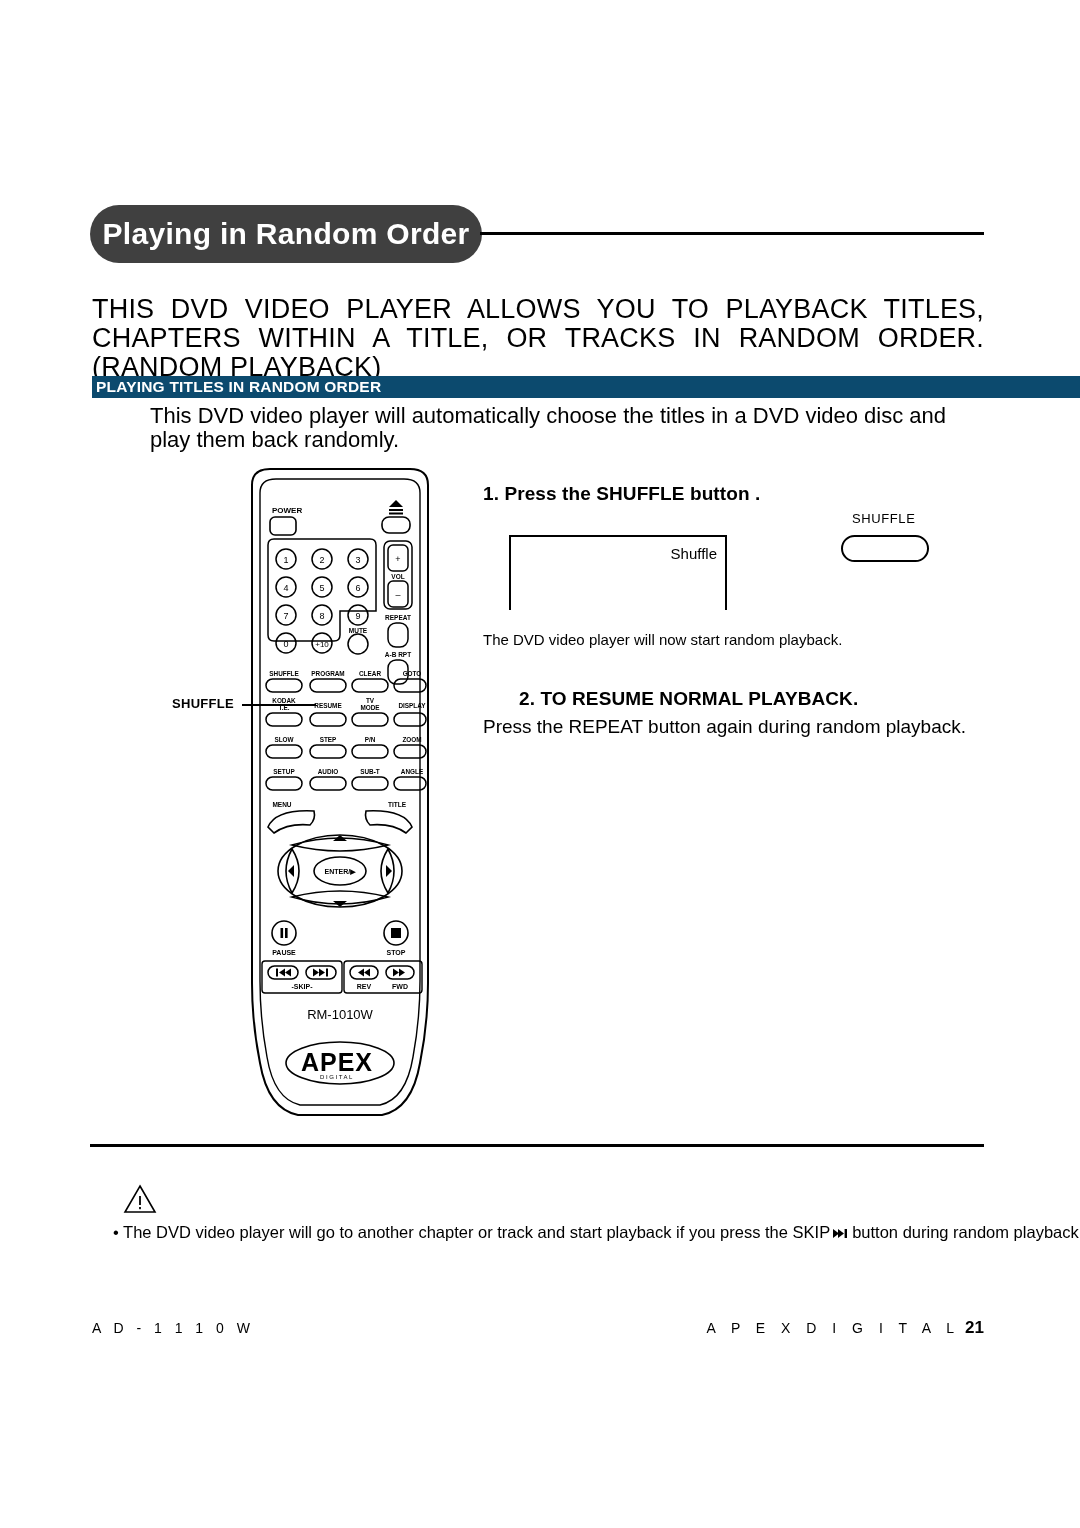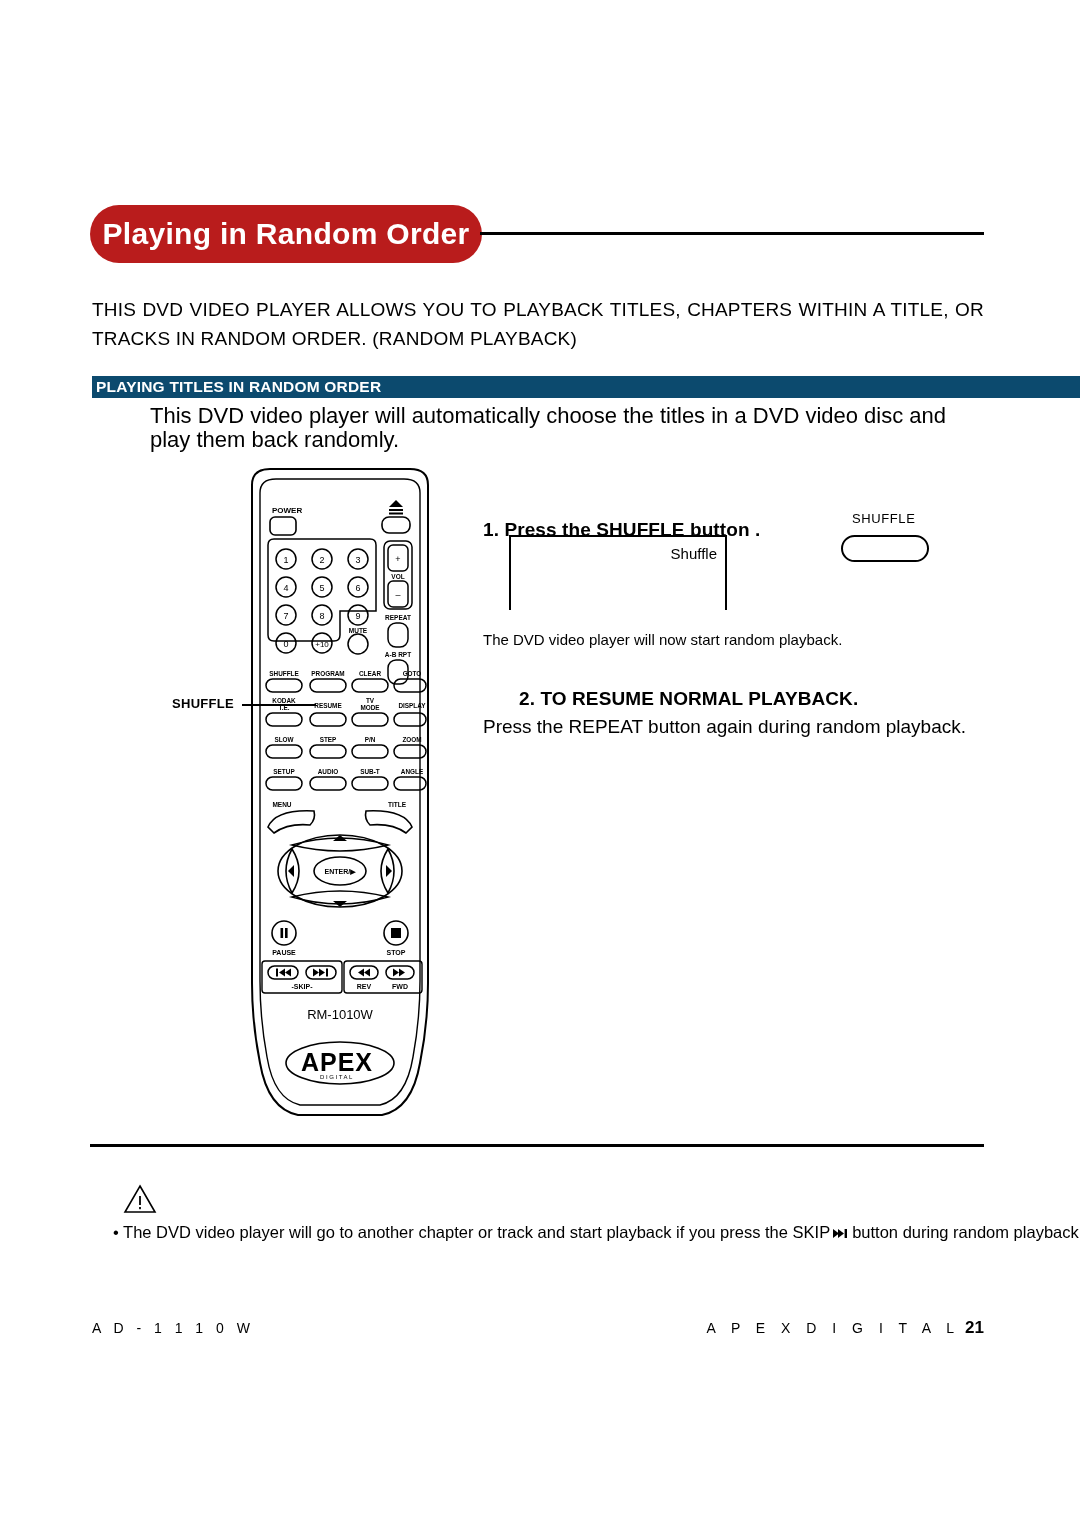--- a/index.html
+++ b/index.html
@@ -16,21 +16,21 @@
     overflow: hidden;
   }
 
   
   #title-banner {
     position: absolute;
     left: 90px;
     top: 205px;
     width: 392px;
     height: 58px;
-    background: #b91c1c;
+    background: #404040;
     border-radius: 29px;
     display: flex;
     align-items: center;
     justify-content: center;
   }
   #title-banner .title-text {
     color: #ffffff;
     font-size: 30px;
     font-weight: bold;
     letter-spacing: 0.3px;
@@ -44,21 +44,21 @@
     height: 3px;
     background: #000000;
   }
 
   
   #intro-paragraph {
     position: absolute;
     left: 92px;
     top: 295px;
     width: 892px;
-    font-size: 19px;
+    font-size: 27px;
     line-height: 29px;
     text-align: justify;
     text-align-last: left;
     letter-spacing: 0.2px;
   }
 
   
   #section-bar {
     position: absolute;
     left: 92px;
@@ -114,21 +114,20 @@
   }
 
   
   #step1-heading {
     position: absolute;
     left: 483px;
     top: 483px;
     font-size: 19px;
     font-weight: bold;
     letter-spacing: 0.1px;
-    margin-top: 36px;
   }
 
   
   #osd-box {
     position: absolute;
     left: 509px;
     top: 535px;
     width: 218px;
     height: 75px;
     border-top: 2px solid #000000;

